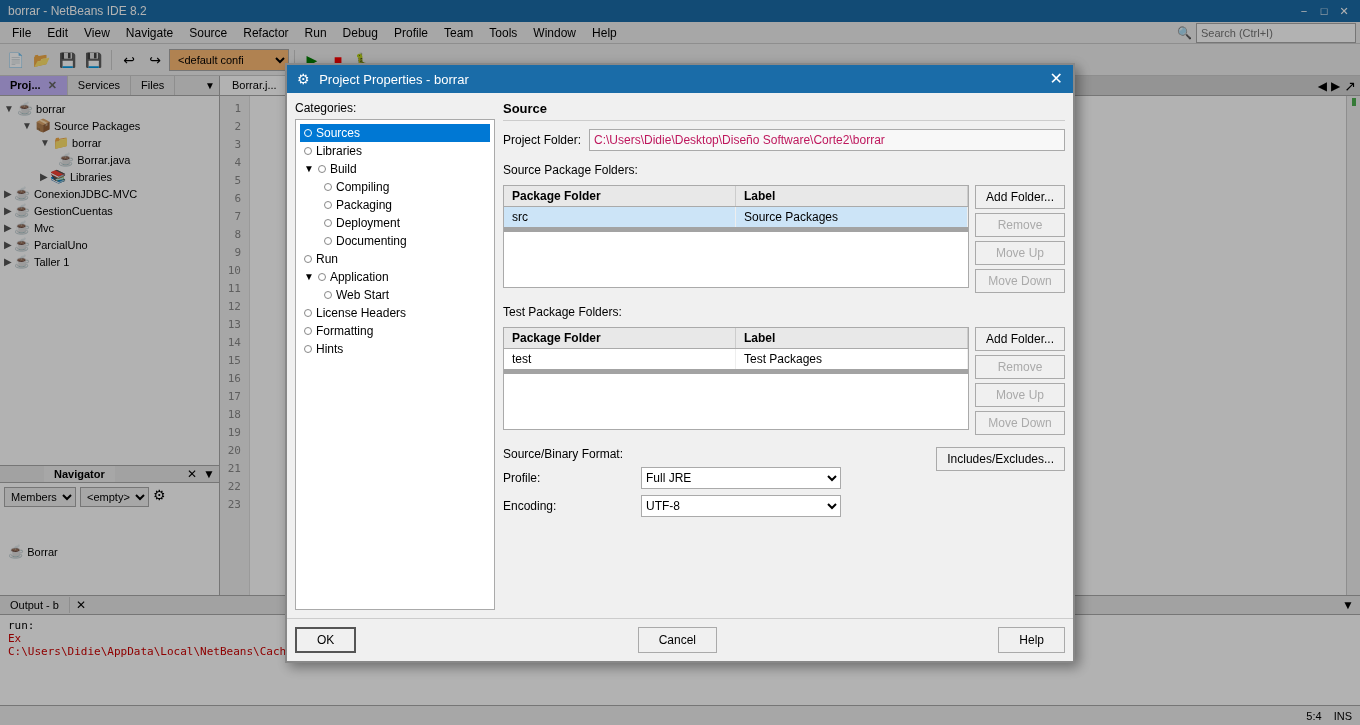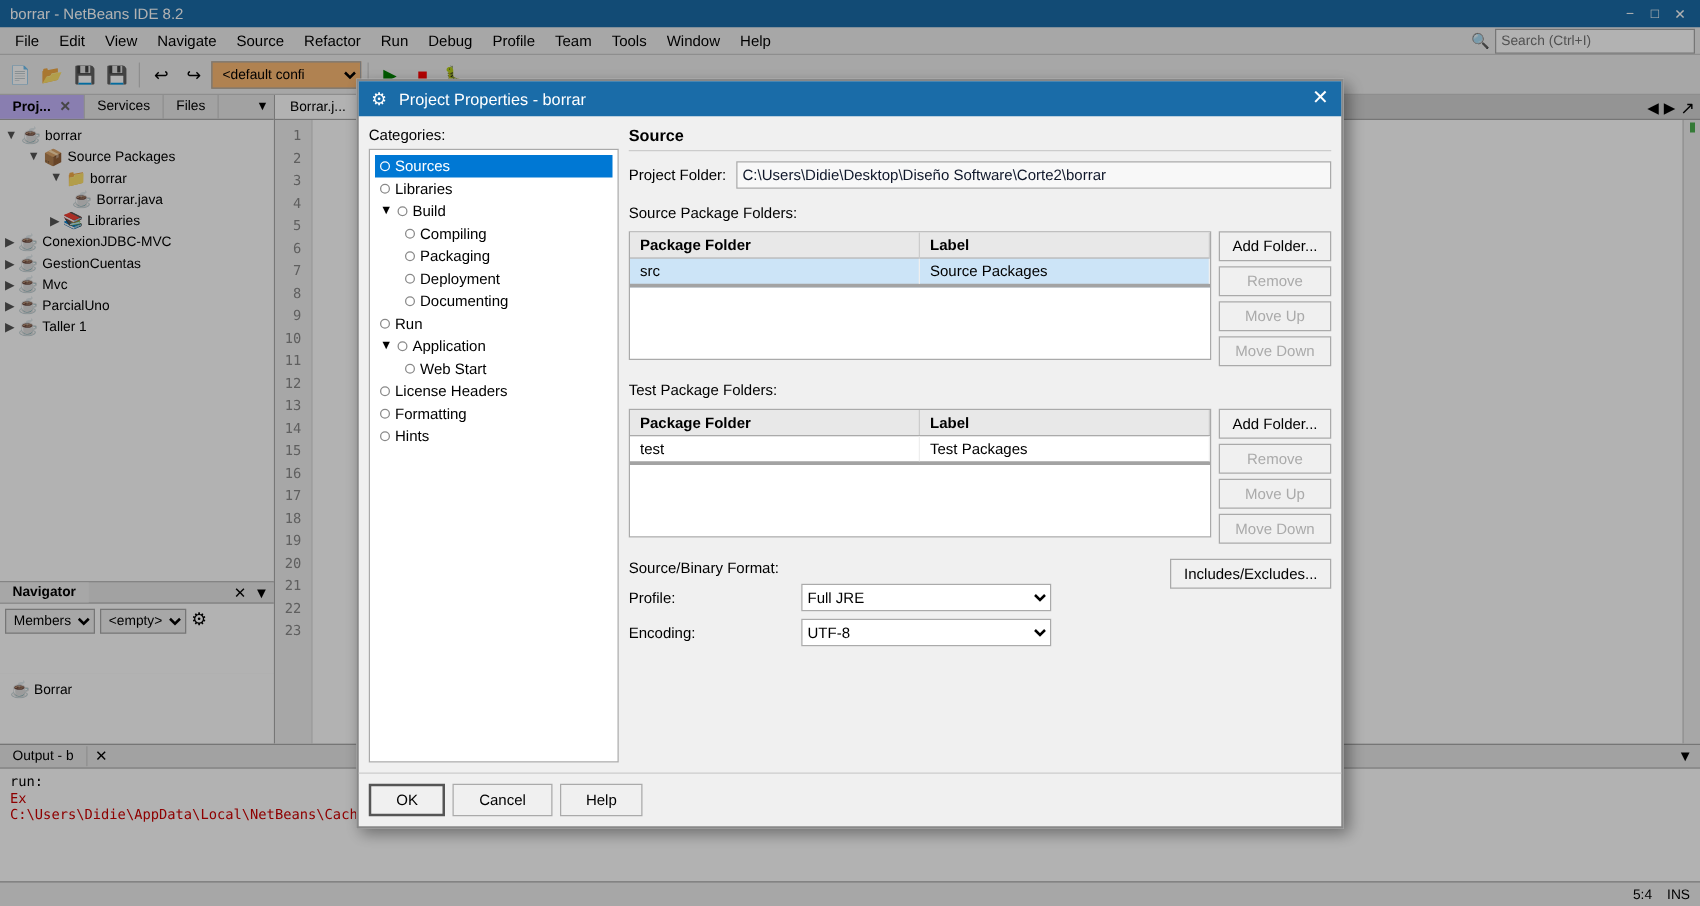--- a/index.html
+++ b/index.html
@@ -62,21 +62,21 @@
     .output-error { color: #cc0000; }
 
     
     .status-bar { height: 20px; background: #f0f0f0; border-top: 1px solid #aaa; display: flex; align-items: center; justify-content: space-between; padding: 0 8px; font-size: 11px; text-align: right; }
     .status-right { display: flex; gap: 12px; }
 
     
     .navigator-panel { border-top: 1px solid #aaa; height: 130px; display: flex; flex-direction: column; }
     .nav-tabs { display: flex; background: #e8e8e8; border-bottom: 1px solid #aaa; align-items: center; }
     .nav-tab { padding: 2px 10px; font-size: 11px; cursor: pointer; }
-    .nav-tab.active { font-weight: bold; background: #f0f0f0; }
+    .nav-tab.active { font-weight: bold; background: #f0f0f0; margin-left: 44px; }
     .nav-content { flex: 1; background: white; padding: 4px; display: flex; gap: 4px; align-items: flex-start; }
     .nav-combo { height: 20px; border: 1px solid #aaa; font-size: 11px; padding: 0 2px; }
     .nav-tree { font-size: 11px; padding: 2px; }
 
     
     .modal-overlay { position: fixed; top: 0; left: 0; width: 100%; height: 100%; background: rgba(0,0,0,0.3); display: flex; align-items: center; justify-content: center; z-index: 100; }
 
     
     .dialog { background: #f0f0f0; border: 2px solid #888; box-shadow: 4px 4px 12px rgba(0,0,0,0.4); width: 790px; min-height: 600px; display: flex; flex-direction: column; }
     .dialog-title { background: #1a6ca8; color: white; padding: 6px 10px; display: flex; align-items: center; justify-content: space-between; font-size: 13px; }
@@ -98,38 +98,38 @@
 
     .field-row { display: flex; align-items: center; gap: 8px; }
     .field-label { font-size: 12px; white-space: nowrap; }
     .field-input { flex: 1; height: 22px; border: 1px solid #aaa; background: white; padding: 0 4px; font-size: 12px; }
 
     .section-label { font-size: 12px; font-weight: normal; margin-top: 4px; }
 
     .table-container { border: 1px solid #aaa; background: white; }
     .table-header { display: flex; background: #e8e8e8; border-bottom: 1px solid #aaa; }
     .table-header-cell { flex: 1; padding: 3px 8px; font-size: 12px; font-weight: bold; border-right: 1px solid #ccc; }
-    .table-row-item { display: flex; border-bottom: 3px solid #a3a3a3; }
+    .table-row-item { display: flex; border-bottom: 5px solid #a3a3a3; }
     .table-cell { flex: 1; padding: 3px 8px; font-size: 12px; border-right: 1px solid #eee; }
     .table-body { min-height: 80px; }
 
     .table-with-buttons { display: flex; gap: 6px; }
     .table-section { flex: 1; }
     .table-buttons { display: flex; flex-direction: column; gap: 4px; justify-content: flex-start; padding-top: 0; }
     .dialog-btn { height: 24px; border: 1px solid #aaa; background: #f0f0f0; padding: 0 10px; font-size: 12px; cursor: pointer; white-space: nowrap; }
     .dialog-btn:disabled { color: #aaa; cursor: default; }
 
     .bottom-fields { display: flex; gap: 16px; align-items: flex-start; margin-top: 4px; }
     .bottom-left { flex: 1; display: flex; flex-direction: column; gap: 6px; }
     .bottom-right { display: flex; align-items: center; }
     .combo-row { display: flex; align-items: center; gap: 8px; }
     .combo-label { font-size: 12px; min-width: 130px; }
     .combo-select { height: 22px; border: 1px solid #aaa; background: white; font-size: 12px; width: 200px; }
 
-    .dialog-footer { display: flex; justify-content: flex-start; gap: 6px; padding: 8px; border-top: 1px solid #ccc; }
+    .dialog-footer { display: flex; justify-content: space-between; gap: 6px; padding: 8px; border-top: 1px solid #ccc; }
     .footer-btn { height: 26px; border: 1px solid #aaa; background: #f0f0f0; padding: 0 20px; font-size: 12px; cursor: pointer; }
     .footer-btn.primary { border: 2px solid #555; }
 
     
     ::-webkit-scrollbar { width: 8px; height: 8px; }
     ::-webkit-scrollbar-track { background: #f0f0f0; }
     ::-webkit-scrollbar-thumb { background: #aaa; }
   </style>
 </head>
 <body>
@@ -418,21 +418,21 @@
           </div>
         </div>
       </div>
 
       <div class="dialog-main">
 
         <div style="font-weight:bold;font-size:13px;border-bottom:1px solid #ccc;padding-bottom:4px;">Source</div>
 
         <div class="field-row">
           <label class="field-label">Project Folder:</label>
-          <input type="text" class="field-input" value="C:\Users\Didie\Desktop\Diseño Software\Corte2\borrar" style="background: rgb(248, 248, 248); color: #0f172a;">
+          <input type="text" class="field-input" value="C:\Users\Didie\Desktop\Diseño Software\Corte2\borrar" style="background: rgb(248, 248, 248); color: #be185d;">
         </div>
 
         <div class="section-label">Source Package Folders:</div>
         <div class="table-with-buttons">
           <div class="table-section">
             <div class="table-container">
               <div class="table-header">
                 <div class="table-header-cell">Package Folder</div>
                 <div class="table-header-cell">Label</div>
               </div>

